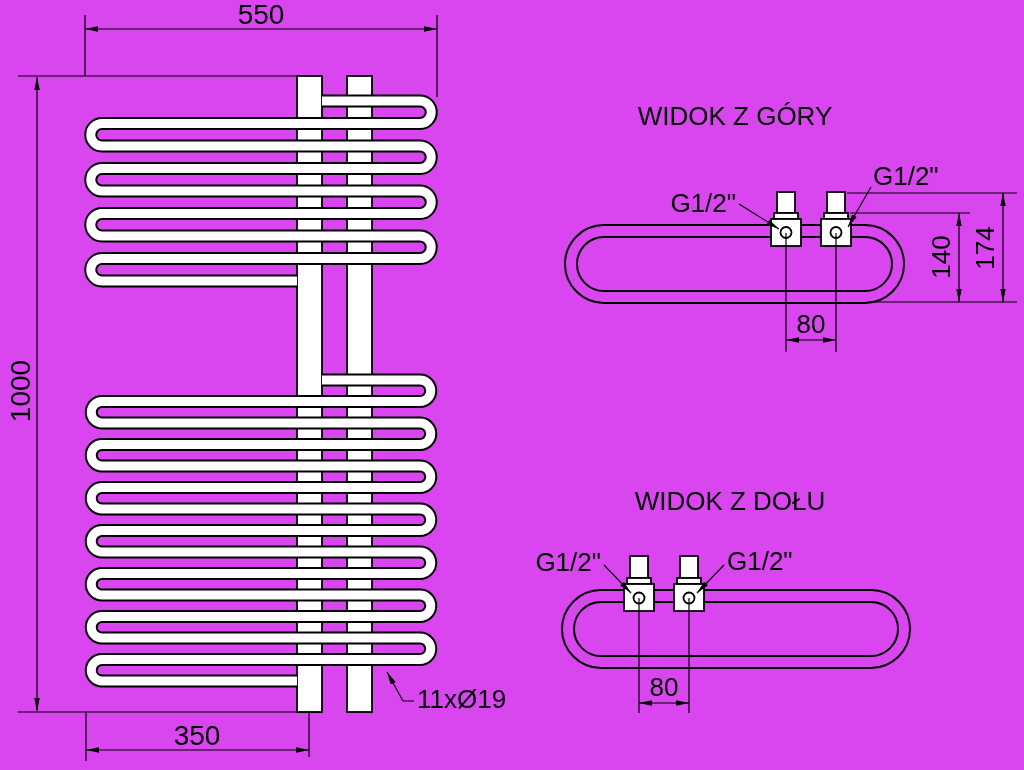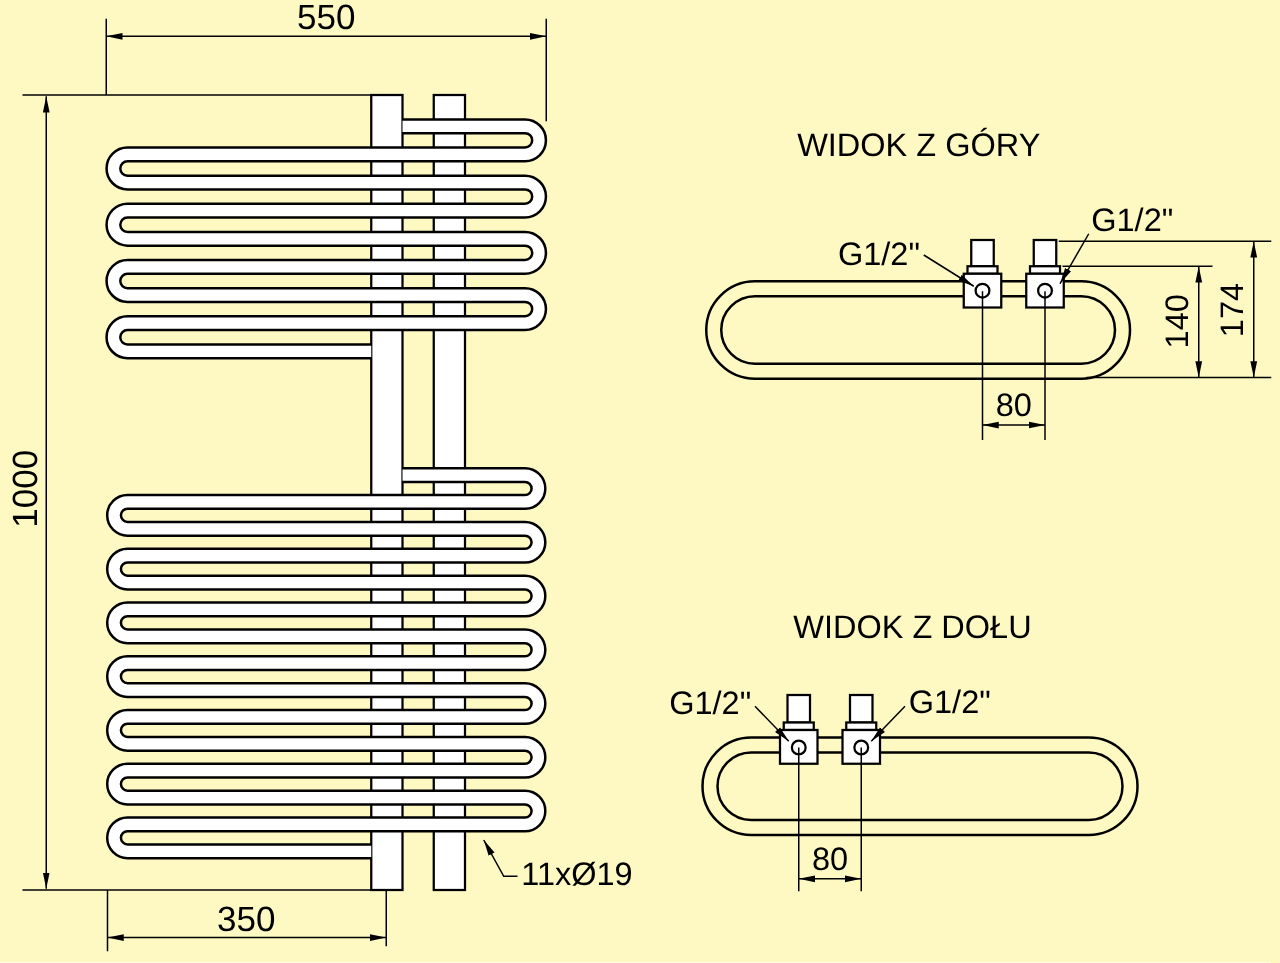--- a/index.html
+++ b/index.html
@@ -7,21 +7,21 @@
     padding: 0;
     background: #ffffff;
     width: 1024px;
     height: 770px;
     overflow: hidden;
   }
   .canvas {
     position: relative;
     width: 1024px;
     height: 770px;
-    background: #fef9c3;
+    background: #d946ef;
   }
   svg {
     display: block;
     font-family: "Liberation Sans", "DejaVu Sans", sans-serif;
   }
   .obj  { stroke: #000000; stroke-width: 2;   fill: none; }
   .objf { stroke: #000000; stroke-width: 1.8; fill: #ffffff; }
   .tube-out { stroke: #000000; stroke-width: 13; fill: none; }
   .tube-in  { stroke: #ffffff; stroke-width: 9;  fill: none; }
   .dim  { stroke: #000000; stroke-width: 1.2; fill: none; }

